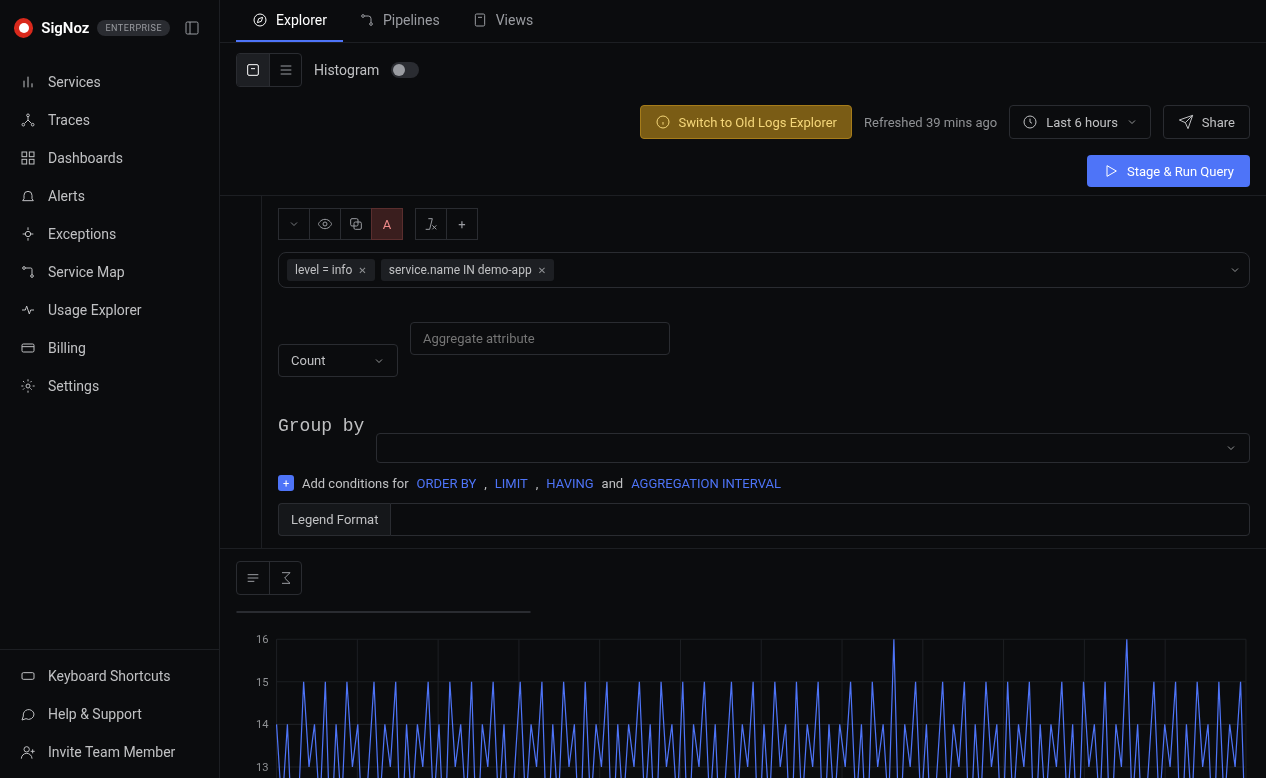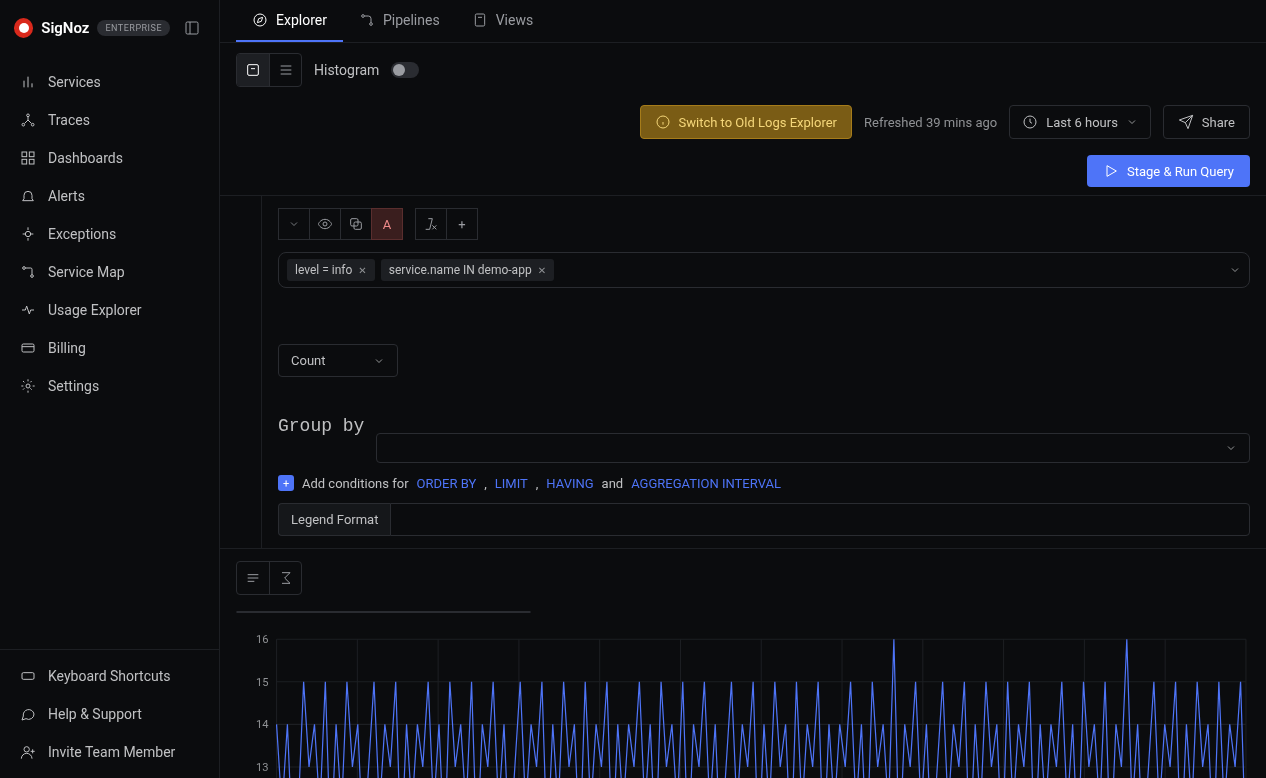--- a/index.html
+++ b/index.html
@@ -339,20 +339,21 @@
           </svg>
       </div>
 
       <div class="row-inline">
         <div class="select-box">
           <span>Count</span>
           <svg class="ico" viewBox="0 0 24 24" style="width:12px;height:12px">
               <polyline points="6 9 12 15 18 9"></polyline>
             </svg>
         </div>
+        <input class="input-box" style="max-width: 260px;" placeholder="Aggregate attribute">
       </div>
 
       <div class="row-inline">
         <span class="groupby-label">Group by</span>
         <div class="select-box" style="flex:1;justify-content:flex-end">
           <svg class="ico" viewBox="0 0 24 24" style="width:12px;height:12px">
               <polyline points="6 9 12 15 18 9"></polyline>
             </svg>
         </div>
       </div>

